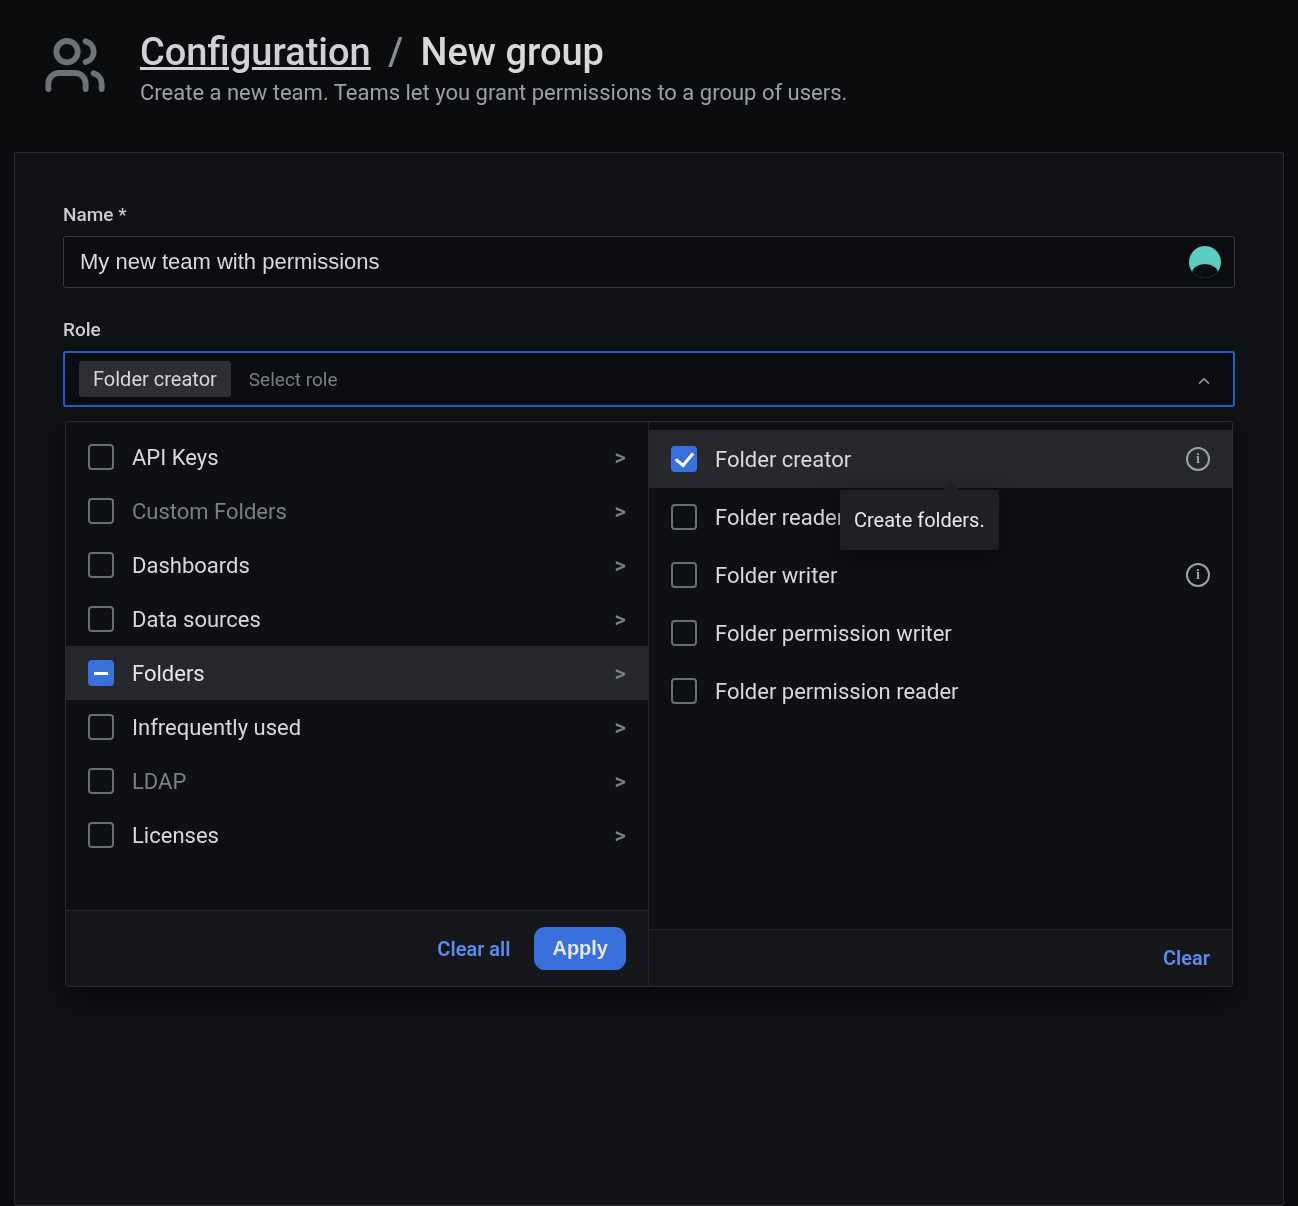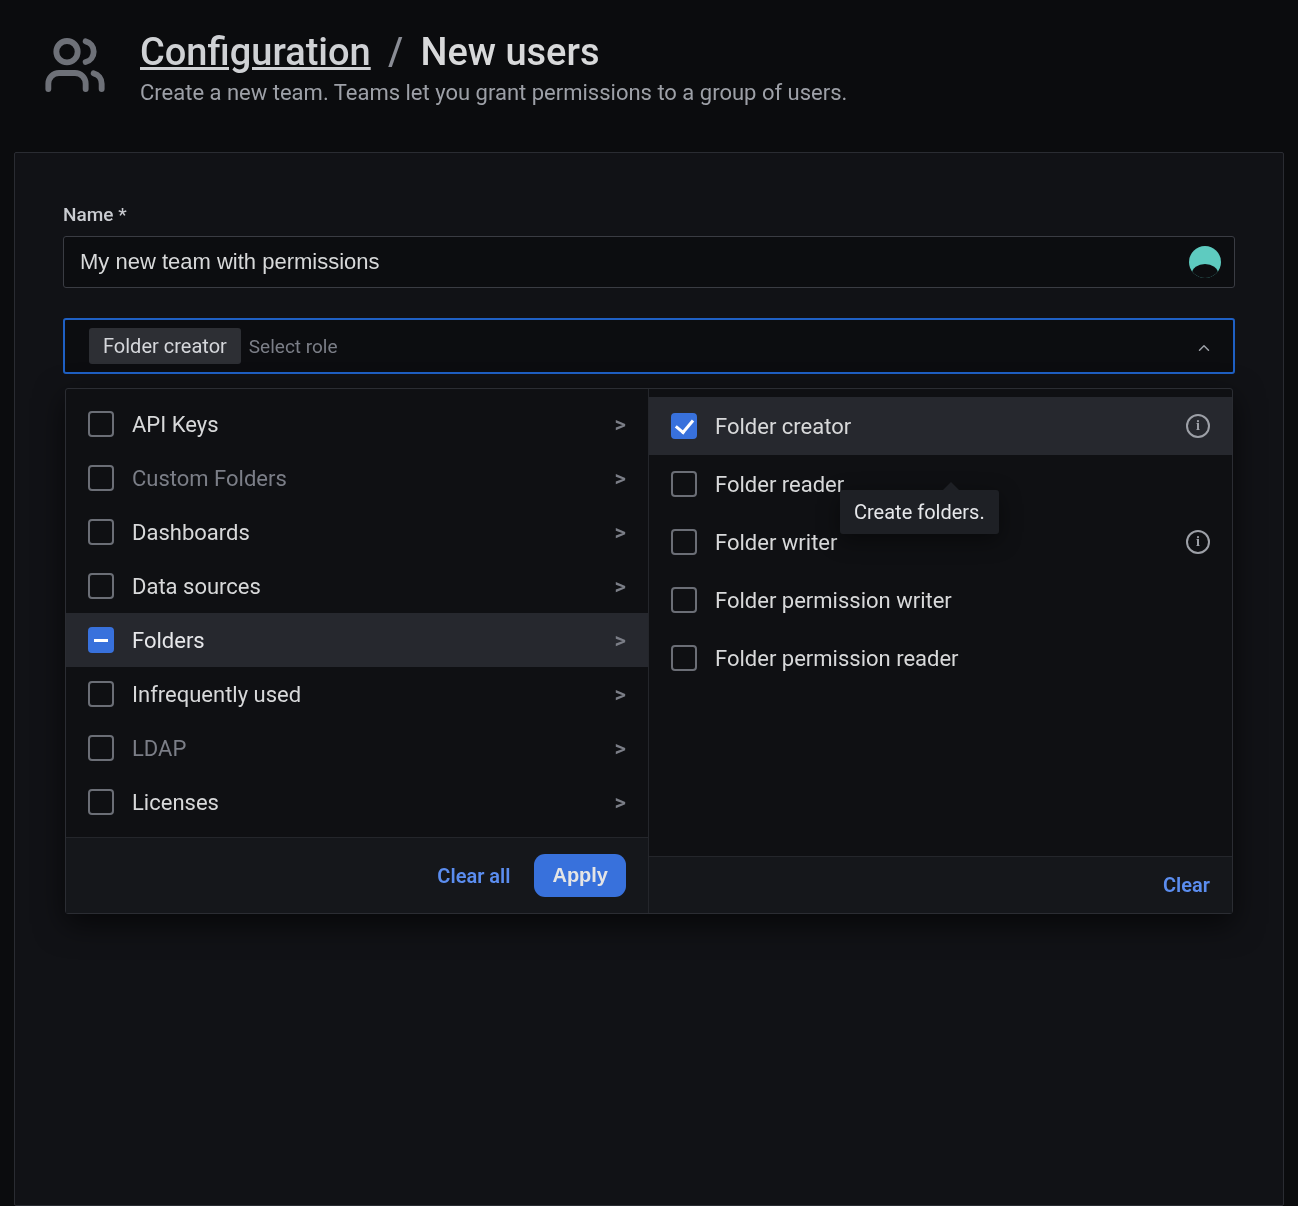--- a/index.html
+++ b/index.html
@@ -60,23 +60,23 @@
     position: absolute; right: 14px; bottom: 10px;
     width: 32px; height: 32px; border-radius: 50%;
     background: var(--teal);
     display:flex; align-items:flex-end; justify-content:center;
     overflow:hidden;
   }
   .input-icon-right::before{
     content:""; display:block; width:26px; height:18px; border-radius:50% 50% 0 0; background:#0c0d10; margin-bottom:-4px;
   }
   .role-select {
-    display: flex; align-items: center; gap: 8px;
+    display: flex; align-items: center; gap: 18px;
     border: 2px solid var(--blue-focus);
-    padding: 8px 24px;
+    padding: 8px 14px;
     position: relative;
   }
   .chip { background: var(--chip-bg); color: #d5d7db; font-size: 20px; padding: 6px 14px; border-radius: 3px; }
   .select-placeholder { color: var(--text-muted); font-size: 19px; }
   .caret {
     position: absolute; right: 20px; top: 50%; transform: translateY(-50%);
     width: 18px; height: 18px;
   }
 
   
@@ -111,31 +111,31 @@
   .subrow { display:flex; align-items:center; justify-content:space-between; padding: 16px 22px; font-size: 22px; cursor:pointer; }
   .subrow .left-inner { display:flex; align-items:center; gap:18px; }
   .subrow.highlight { background: var(--bg-3); }
   .info-icon {
     width: 24px; height: 24px; border: 2px solid #9da0a7; border-radius: 50%;
     display:flex; align-items:center; justify-content:center; font-size:14px; font-weight:700; color:#9da0a7;
     font-family: Georgia, serif;
   }
   .footer-bar {
     display:flex; align-items:center; justify-content:flex-end; gap:24px;
-    padding: 16px 22px; border-top: 1px solid #24262b; background:#15171b;
+    padding: 16px 22px; border-top: 1px solid #24262b; background:#15171b;margin-top:40px;
   }
   .link-btn { color: #5b8def; font-size: 20px; font-weight: 600; cursor:pointer; }
   .primary-btn { background: var(--blue); color:#e5e5e5; font-size:20px; font-weight:700; padding:10px 18px; border-radius:11px; border:none; cursor:pointer; }
 
   
   .tooltip {
     position: absolute;
     left: 840px; top: 490px;
     background: #1e2025; color: #e6e7ea;
-    font-size: 20px; padding: 10px 14px;
+    font-size: 20px; padding: 18px 14px;
     border-radius: 3px;
     box-shadow: 0 6px 22px rgba(0,0,0,.45);
     white-space: nowrap;
     z-index: 5;
   }
   .tooltip::before{
     content:""; position:absolute; top:-8px; right:40px;
     border:8px solid transparent; border-bottom-color:#1e2025; border-top:none;
   }
 </style>
@@ -150,35 +150,36 @@
         <path d="M16 21v-2a4 4 0 0 0-4-4H6a4 4 0 0 0-4 4v2"></path>
         <circle cx="9" cy="7" r="4"></circle>
         <path d="M22 21v-2a4 4 0 0 0-3-3.87"></path>
         <path d="M16 3.13a4 4 0 0 1 0 7.75"></path>
       </svg>
     </div>
     <div class="header-text">
       <div class="breadcrumb">
         <span class="crumb-link">Configuration</span>
         <span class="sep">/</span>
-        <span>New users</span>
+        <span>New group</span>
       </div>
       <div class="subtitle">Create a new team. Teams let you grant permissions to a group of users.</div>
     </div>
   </div>
 
   <div class="panel">
 
     <div class="field">
       <div class="field-label">Name *</div>
       <input class="input" type="text" value="My new team with permissions" style="">
       <div class="input-icon-right"></div>
     </div>
 
     <div class="field" style="position:relative;">
+      <div class="field-label">Role</div>
       <div class="role-select">
         <span class="chip">Folder creator</span>
         <span class="select-placeholder">Select role</span>
         <span class="caret">
           <svg viewBox="0 0 24 24" width="18" height="18" fill="none" stroke="#9da0a7" stroke-width="2" stroke-linecap="round" stroke-linejoin="round">
               <polyline points="18 15 12 9 6 15"></polyline>
             </svg>
         </span>
 
         <div class="dropdown">

